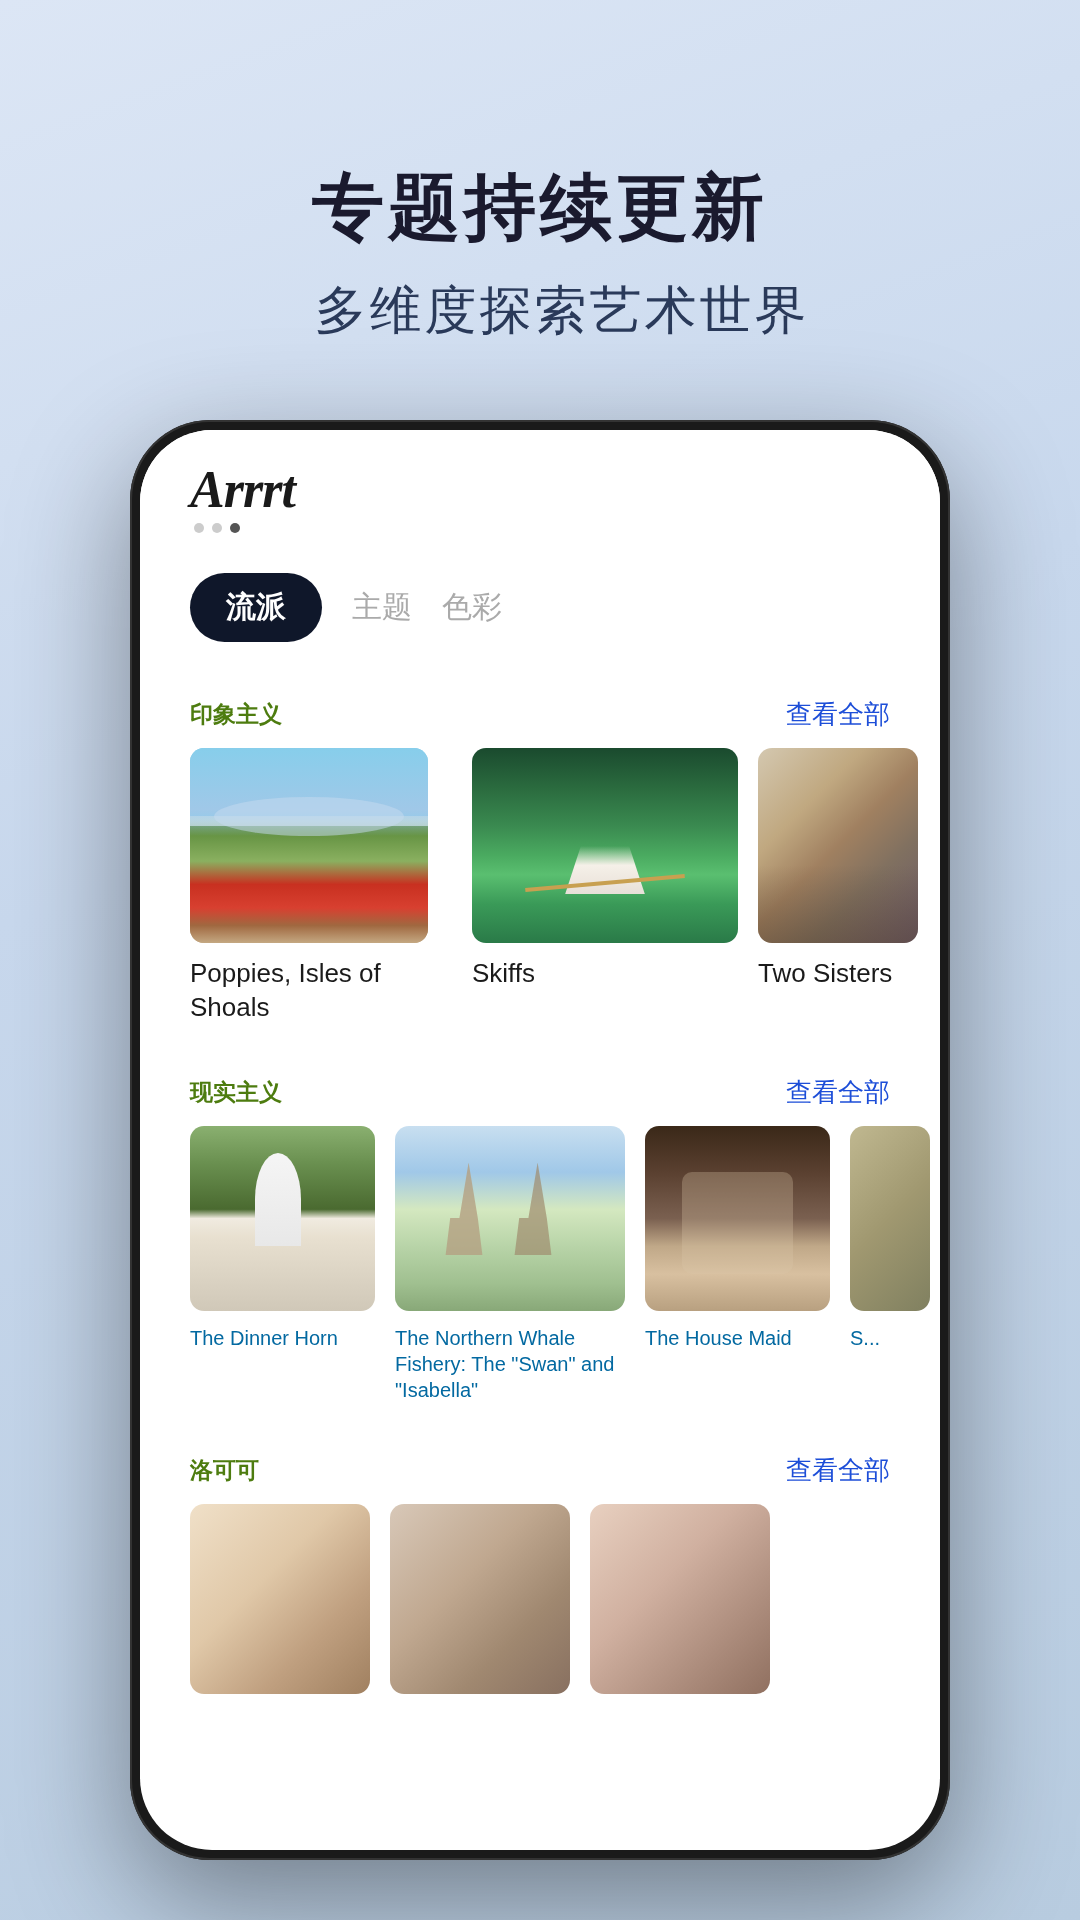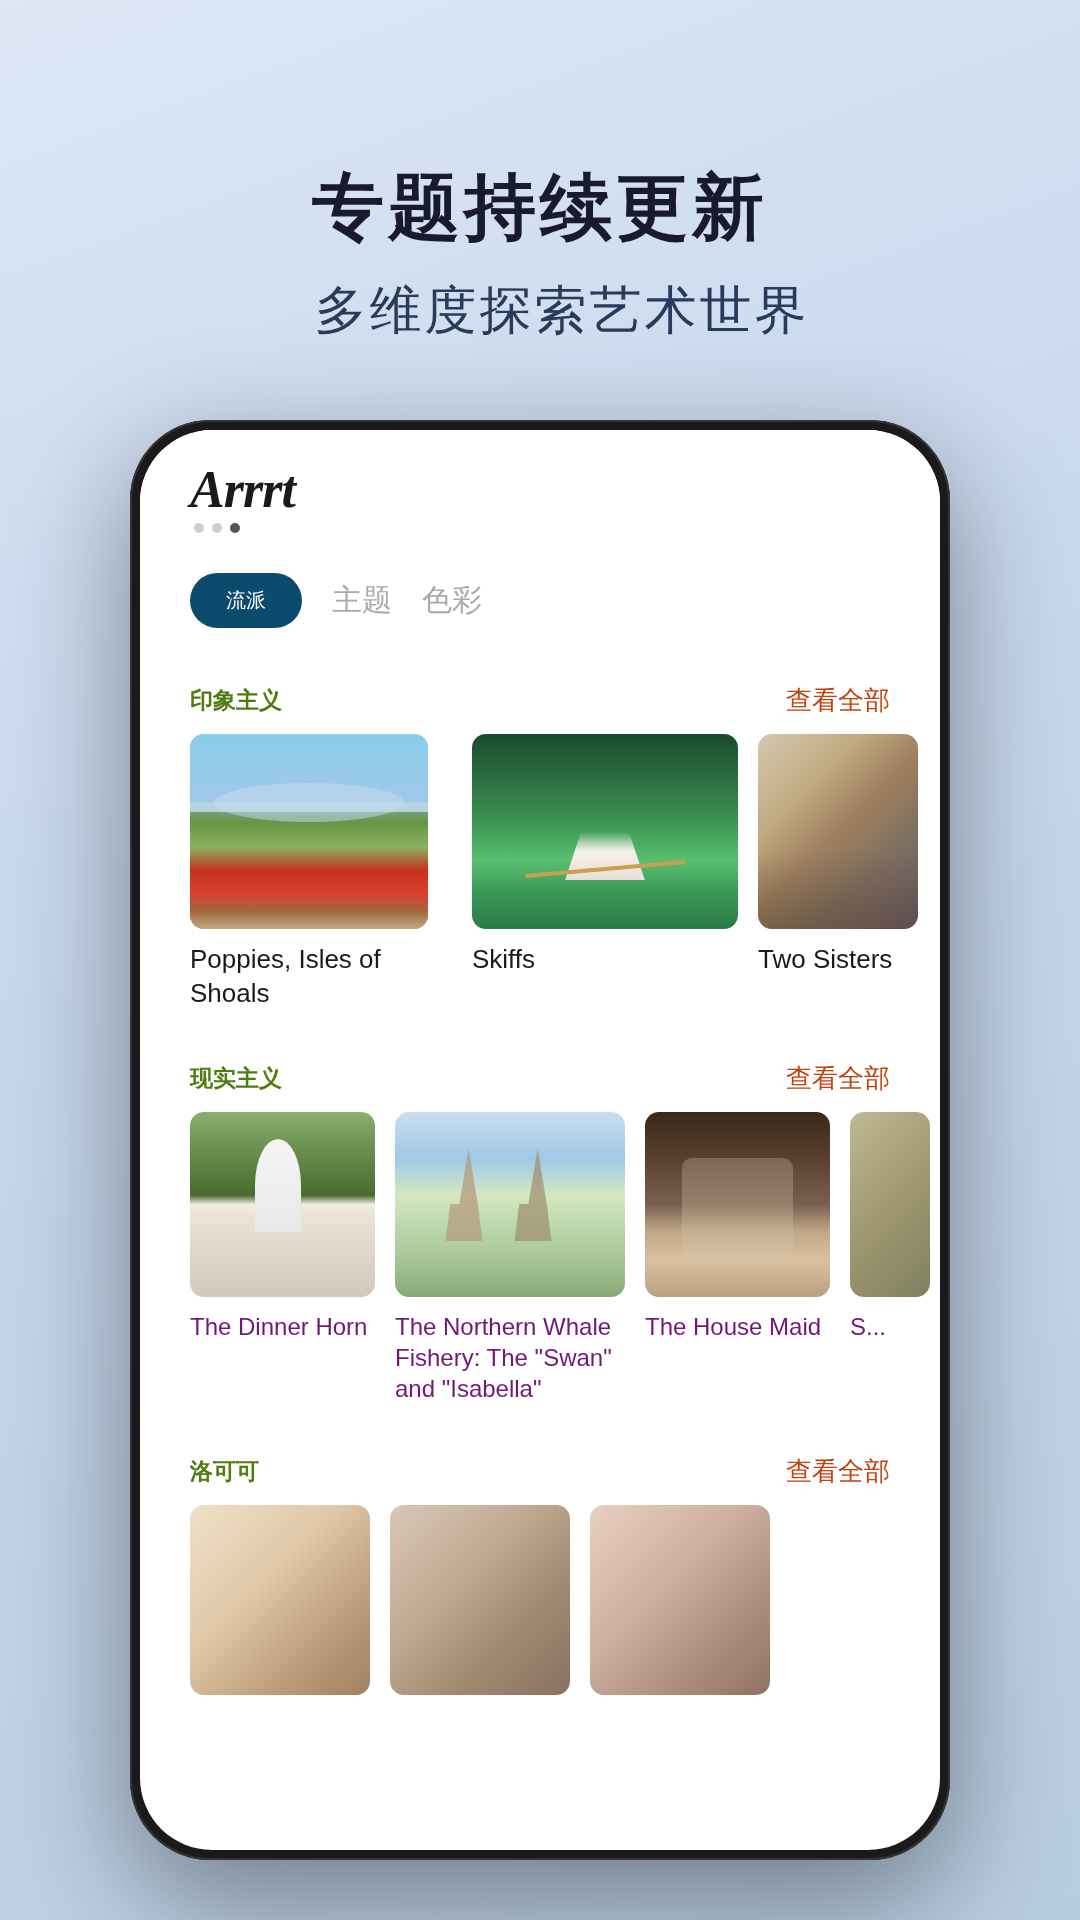--- a/index.html
+++ b/index.html
@@ -121,26 +121,26 @@
 
     .tabs-row {
       display: flex;
       align-items: center;
       gap: 30px;
       padding: 20px 50px 25px;
       background: #fff;
     }
 
     .tab-pill {
-      background: #0c4a6e;
+      background: #0f172a;
       color: #fff;
       border-radius: 50px;
       padding: 14px 36px;
-      font-size: 20px;
-      font-weight: 400;
+      font-size: 30px;
+      font-weight: 700;
     }
 
     .tab-text {
       font-size: 30px;
       color: #aaa;
       font-weight: 400;
     }
 
     .scroll-content {
       padding: 10px 0;
@@ -159,21 +159,21 @@
     }
 
     .section-title {
       font-size: 23px;
       font-weight: 700;
       color: #4d7c0f;
     }
 
     .section-more {
       font-size: 26px;
-      color: #c2410c;
+      color: #1d4ed8;
     }
 
     
     .painting-poppies {
       width: 100%;
       height: 100%;
       background: linear-gradient(180deg, #87CEEB 0%, #87CEEB 35%, #e8f4e8 35%, #2d5a1b 60%, #cc2200 70%, #cc2200 80%, #8b7355 85%, #c4a882 100%);
       position: relative;
     }
 
@@ -224,22 +224,22 @@
     .real-item-4 { width: 80px; }
 
     .real-thumb {
       border-radius: 14px;
       overflow: hidden;
       height: 185px;
       margin-bottom: 14px;
     }
 
     .real-name {
-      font-size: 24px;
-      color: #701a75;
+      font-size: 20px;
+      color: #0369a1;
       line-height: 1.3;
     }
 
     .section-bottom {
       padding-top: 20px;
     }
 
     .bottom-section-header {
       display: flex;
       justify-content: space-between;

